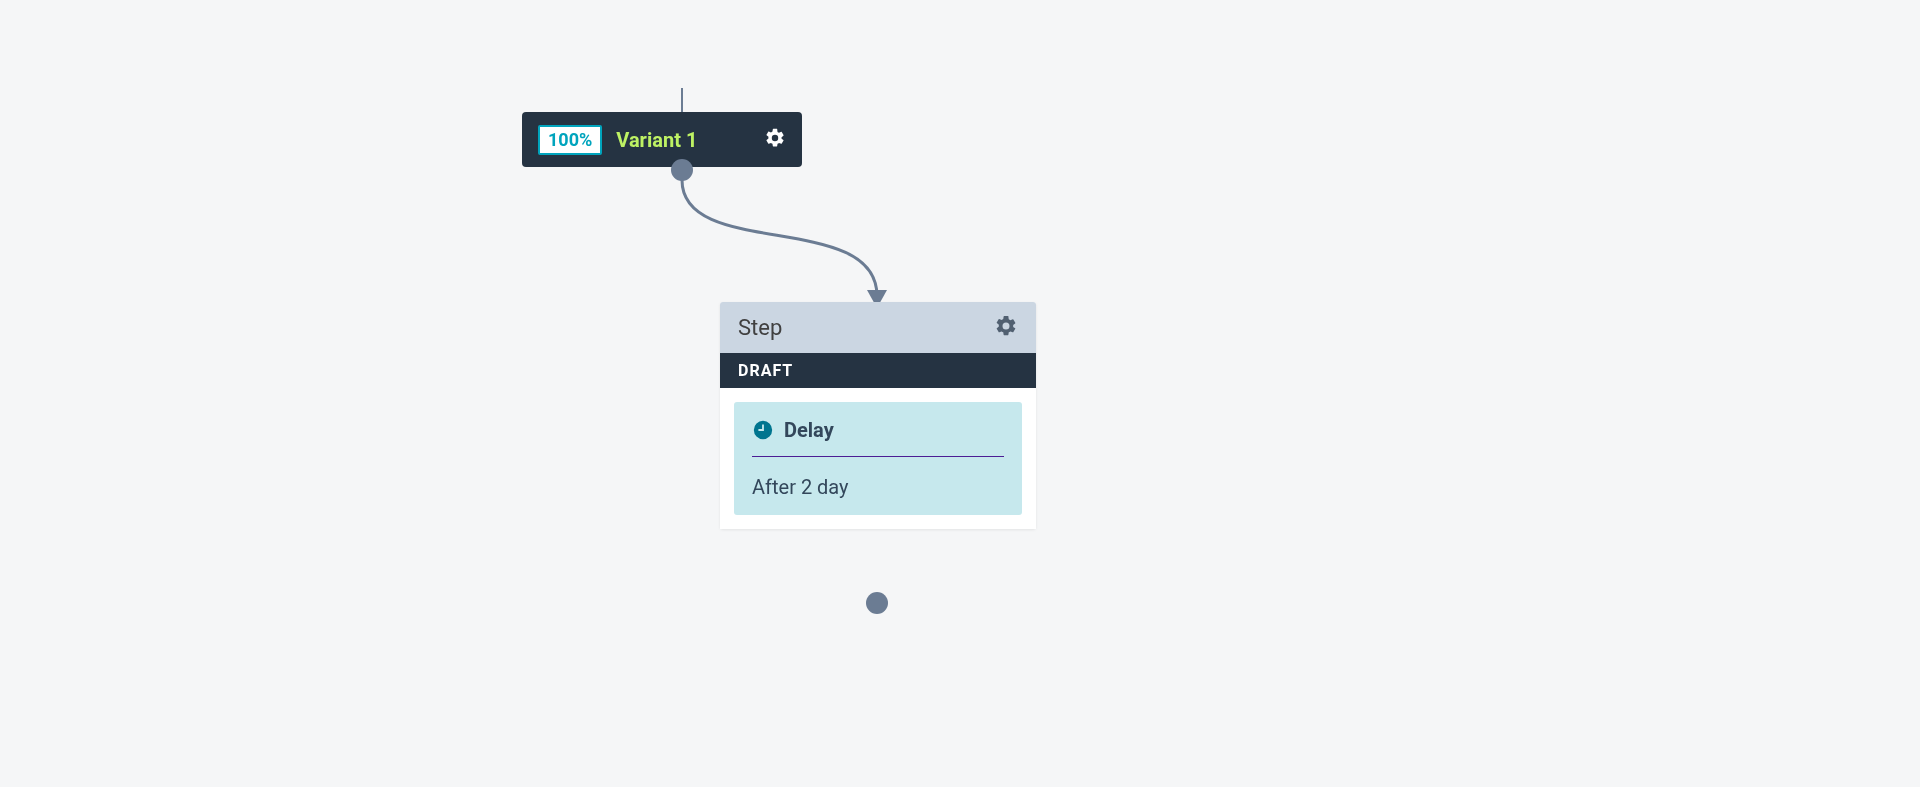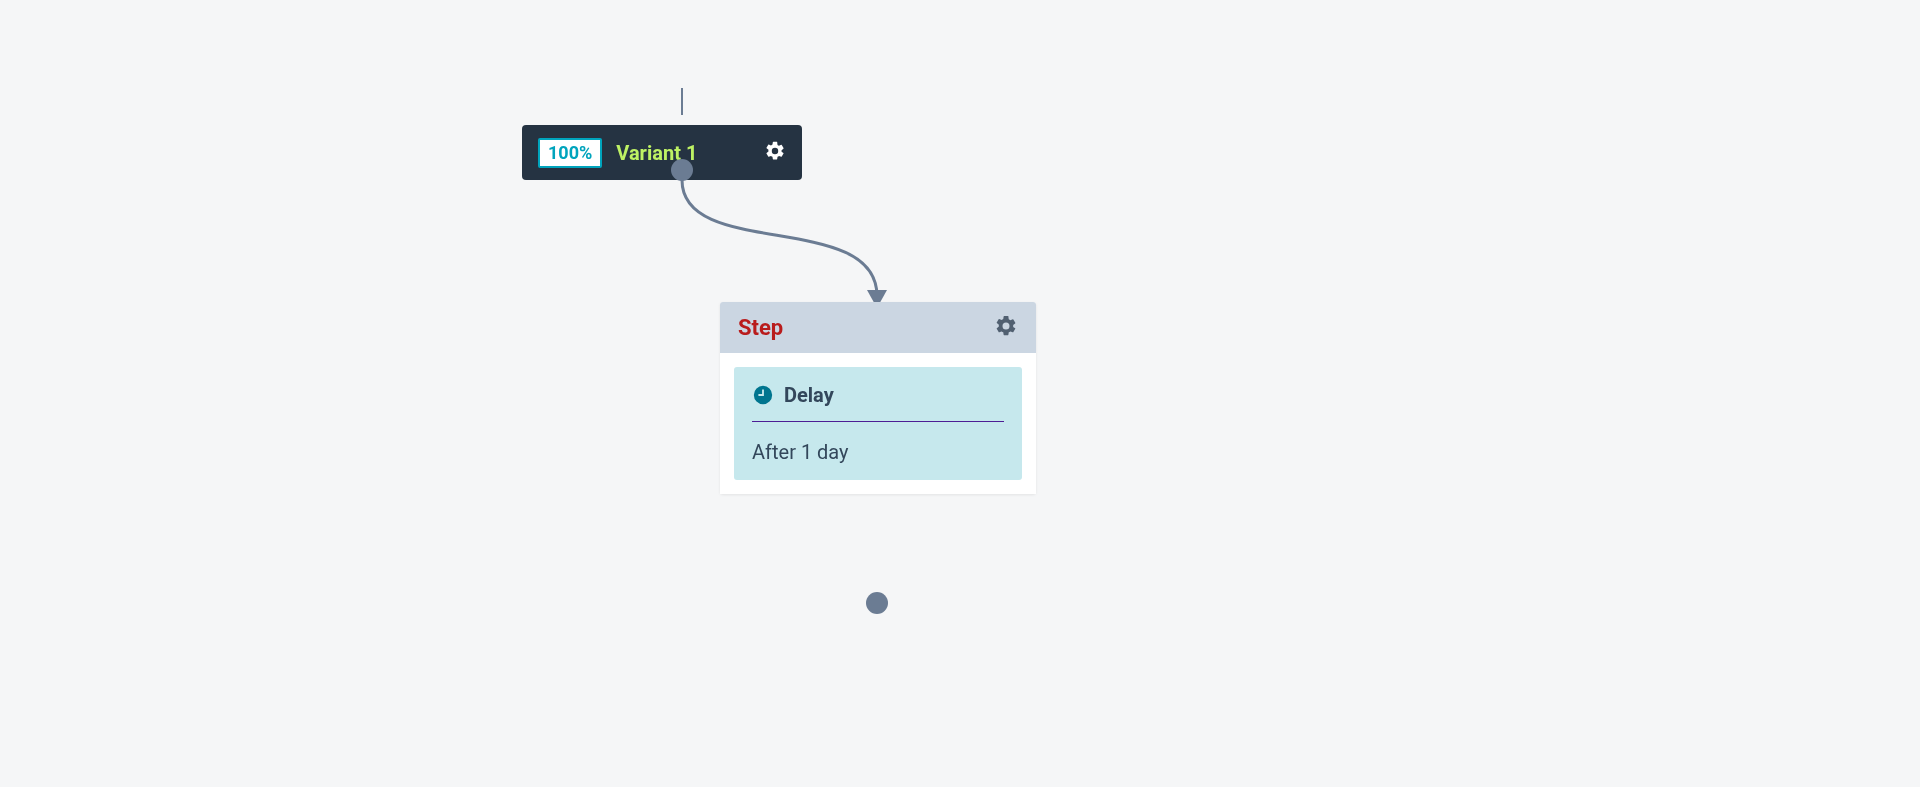--- a/index.html
+++ b/index.html
@@ -18,21 +18,21 @@
     .canvas {
       position: relative;
       width: 100%;
       height: 100%;
     }
 
     
     .variant-node {
       position: absolute;
       left: 522px;
-      top: 125px;
+      top: 112px;
       width: 280px;
       height: 55px;
       background: #253342;
       border-radius: 4px;
       display: flex;
       align-items: center;
       padding: 0 16px;
       gap: 14px;
     }
     .percent-badge {
@@ -119,23 +119,23 @@
     .step-header {
       background: #cbd6e2;
       display: flex;
       align-items: center;
       justify-content: space-between;
       padding: 12px 18px;
       border-top-left-radius: 3px;
       border-top-right-radius: 3px;
     }
     .step-title {
-      color: #b91c1c;
+      color: #404040;
       font-size: 22px;
-      font-weight: 700;
+      font-weight: 400;
     }
     .gear-btn-step {
       display: flex;
       align-items: center;
       justify-content: center;
       cursor: pointer;
       background: none;
       border: none;
       color: #516071;
     }
@@ -208,30 +208,31 @@
     <div class="step-header">
       <span class="step-title">Step</span>
       <button class="gear-btn-step">
         <span>
           <svg width="24" height="24" viewBox="0 0 24 24" fill="currentColor">
             <path d="M19.14,12.94a7.07,7.07,0,0,0,.06-.94,7.07,7.07,0,0,0-.06-.94l2.03-1.58a.5.5,0,0,0,.12-.64l-1.92-3.32a.5.5,0,0,0-.61-.22l-2.39.96a7.21,7.21,0,0,0-1.62-.94l-.36-2.54A.5.5,0,0,0,13.9,2h-3.8a.5.5,0,0,0-.49.42L9.25,4.96a7.21,7.21,0,0,0-1.62.94l-2.39-.96a.5.5,0,0,0-.61.22L2.71,8.48a.5.5,0,0,0,.12.64l2.03,1.58a7.07,7.07,0,0,0-.06.94,7.07,7.07,0,0,0,.06.94L2.83,14.16a.5.5,0,0,0-.12.64l1.92,3.32a.5.5,0,0,0,.61.22l2.39-.96a7.21,7.21,0,0,0,1.62.94l.36,2.54a.5.5,0,0,0,.49.42h3.8a.5.5,0,0,0,.49-.42l.36-2.54a7.21,7.21,0,0,0,1.62-.94l2.39.96a.5.5,0,0,0,.61-.22l1.92-3.32a.5.5,0,0,0-.12-.64ZM12,15.5A3.5,3.5,0,1,1,15.5,12,3.5,3.5,0,0,1,12,15.5Z"></path>
           </svg>
         </span>
       </button>
     </div>
+    <div class="step-status">DRAFT</div>
     <div class="step-body">
       <div class="delay-block">
         <div class="delay-top">
           <span class="clock-icon">
             <svg width="22" height="22" viewBox="0 0 24 24" fill="currentColor">
               <path d="M12 2a10 10 0 1 0 10 10A10 10 0 0 0 12 2Zm1 11H7V11h4V6h2Z"></path>
             </svg>
           </span>
           <span class="delay-label">Delay</span>
         </div>
-        <div class="delay-value">After 1 day</div>
+        <div class="delay-value">After 2 day</div>
       </div>
     </div>
   </div>
 
   <div class="node-dot dot-step-bottom"></div>
 
 </div>
 
 </body></html>

